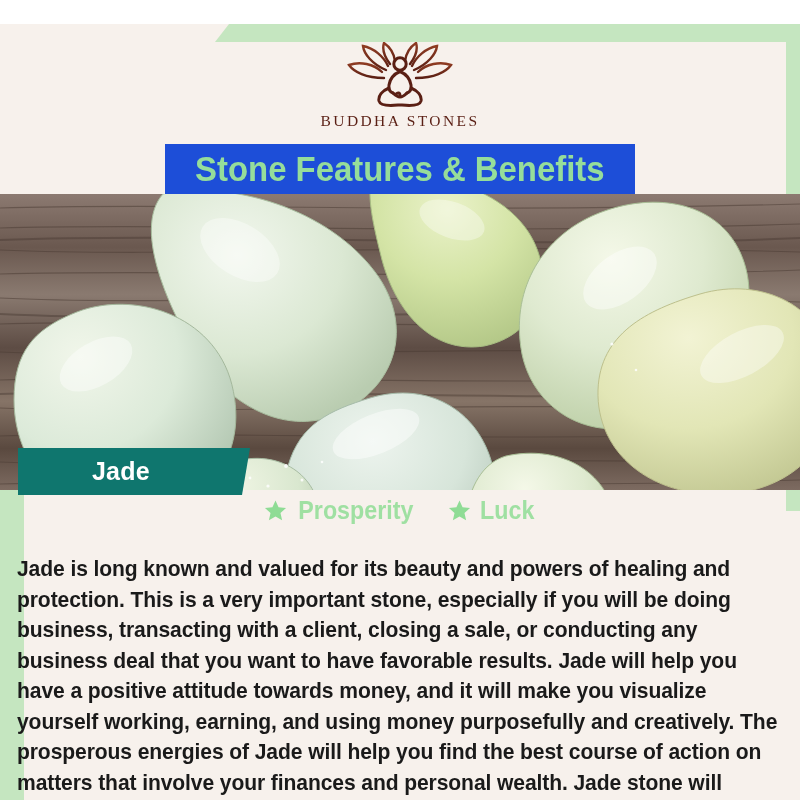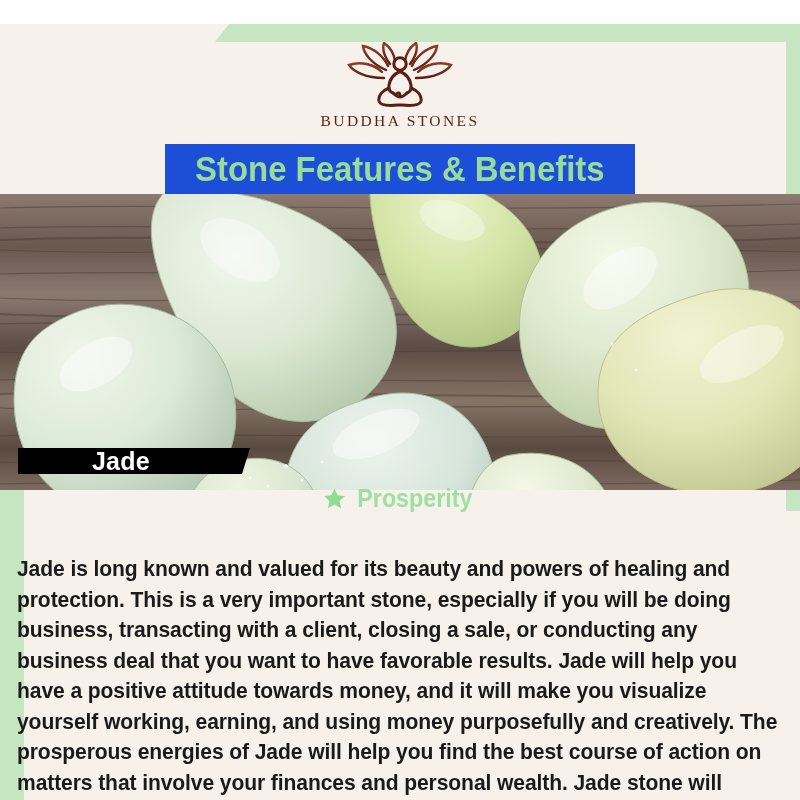--- a/index.html
+++ b/index.html
@@ -120,40 +120,40 @@
     z-index: 2;
   }
   .photo svg { display: block; width: 800px; height: 296px; }
 
   
   .jade-bar {
     position: absolute;
     left: 18px;
     top: 424px;
     width: 232px;
-    height: 26px;
-    background: #000000;
+    height: 47px;
+    background: #0f766e;
     clip-path: polygon(0 0, 100% 0, calc(100% - 8px) 100%, 0 100%);
     display: flex;
     align-items: center;
     z-index: 5;
   }
   .jade-text {
     margin-left: 74px;
     color: #ffffff;
     font-size: 25px;
     font-weight: bold;
     letter-spacing: 0.2px;
   }
 
   
   .benefits {
     position: absolute;
     left: 0;
-    top: 460px;
+    top: 472px;
     width: 800px;
     display: flex;
     align-items: center;
     justify-content: center;
     gap: 10px;
     z-index: 5;
   }
   .benefit {
     display: inline-flex;
     align-items: center;
@@ -352,17 +352,25 @@
 
   <div class="benefits">
     <span class="benefit">
       <span class="star">
         <svg viewBox="0 0 24 24" xmlns="http://www.w3.org/2000/svg">
           <polygon points="12,1.5 15.2,8.6 23,9.4 17.2,14.6 18.9,22.3 12,18.3 5.1,22.3 6.8,14.6 1,9.4 8.8,8.6" fill="#8fdc95"></polygon>
         </svg>
       </span>
       <span class="benefit-label">Prosperity</span>
     </span>
+    <span class="benefit">
+      <span class="star">
+        <svg viewBox="0 0 24 24" xmlns="http://www.w3.org/2000/svg">
+          <polygon points="12,1.5 15.2,8.6 23,9.4 17.2,14.6 18.9,22.3 12,18.3 5.1,22.3 6.8,14.6 1,9.4 8.8,8.6" fill="#8fdc95"></polygon>
+        </svg>
+      </span>
+      <span class="benefit-label">Luck</span>
+    </span>
   </div>
 
   <p class="body-copy">Jade is long known and valued for its beauty and powers of healing and protection. This is a very important stone, especially if you will be doing business, transacting with a client, closing a sale, or conducting any business deal that you want to have favorable results. Jade will help you have a positive attitude towards money, and it will make you visualize yourself working, earning, and using money purposefully and creatively. The prosperous energies of Jade will help you find the best course of action on matters that involve your finances and personal wealth. Jade stone will support your financial growth and expansion. It will also promote new beginnings and give you the guidance that you need to be successful and wealthy!</p>
 
 </div>
 
 </body></html>

